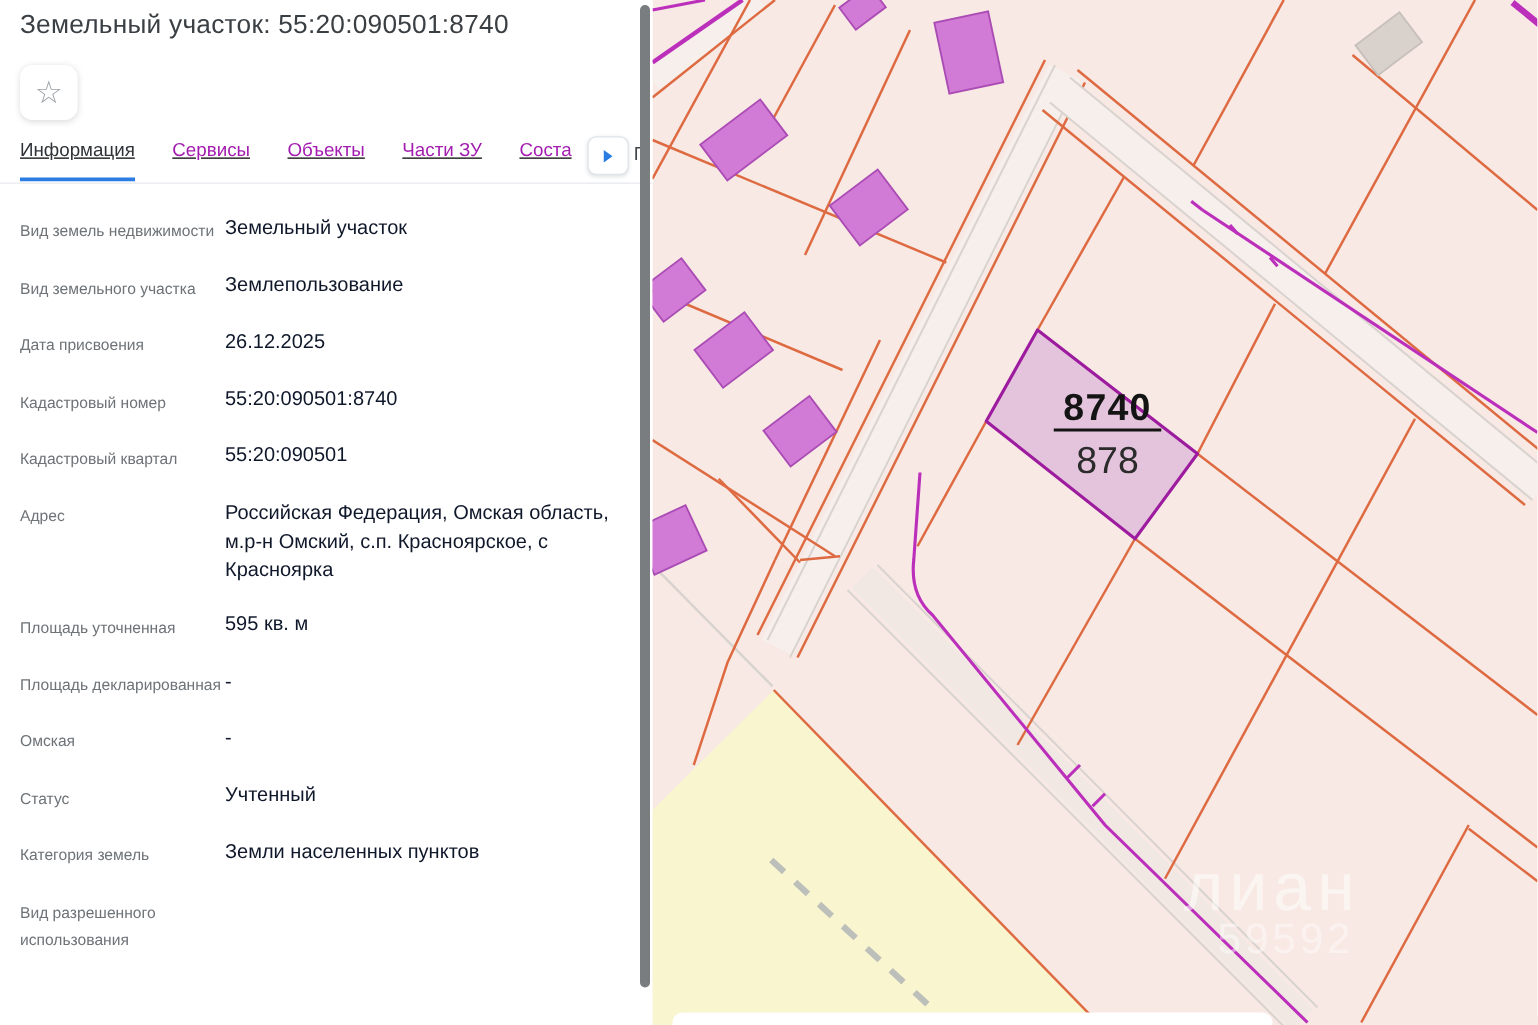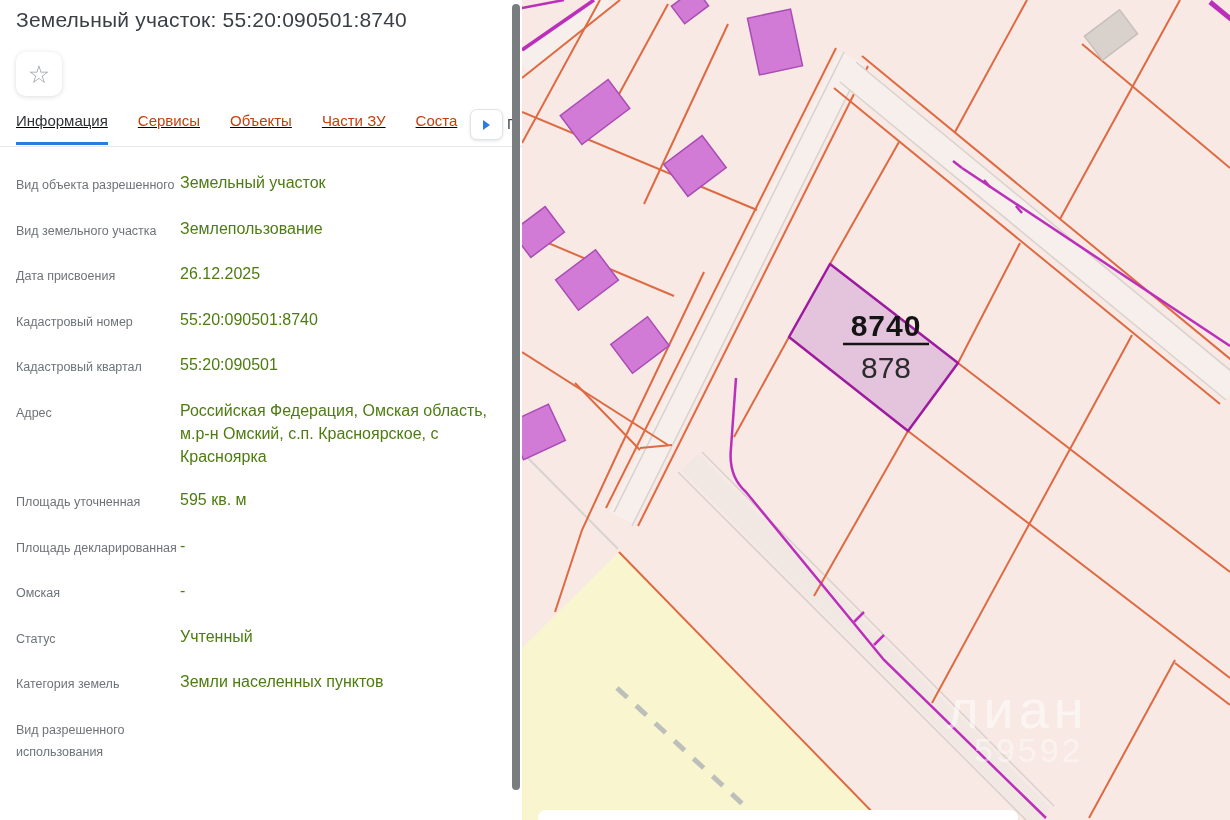--- a/index.html
+++ b/index.html
@@ -7,32 +7,32 @@
   body { font-family:"Liberation Sans", sans-serif; background:#fff; display:flex; }
 
   
   .panel { position:relative; width:522px; height:820px; background:#fff; overflow:hidden; flex:0 0 auto; }
   .panel-title { padding:8px 40px 0 16px; font-size:21px; font-weight:500; color:#3a3f44; letter-spacing:.2px; }
   .fav-btn { margin:20px 0 0 16px; width:46px; height:44px; background:#fff; border:none; border-radius:10px;
              box-shadow:0 1px 5px rgba(60,64,67,.18); font-size:25px; color:#9ba1a8; cursor:pointer;
              display:flex; align-items:center; justify-content:center; }
   .tabs { position:relative; margin-top:16px; padding:0 0 0 16px; display:flex; gap:30px;
           border-bottom:1px solid #e7e9ed; height:35px; align-items:flex-start;text-decoration:underline; }
-  .tab { font-size:15px; color:#c2410c; padding-bottom:13px; white-space:nowrap; cursor:pointer; }
+  .tab { font-size:15px; color:#a21caf; padding-bottom:13px; white-space:nowrap; cursor:pointer; }
   .tab.active { color:#2f3338; border-bottom:3px solid #2b7ce2; margin-bottom:-1px; }
   .tab-scroll-btn { position:absolute; left:470px; top:-3px; width:33px; height:31px; background:#fff;
                     border:1px solid #e0e4e9; border-radius:7px; box-shadow:0 1px 3px rgba(60,64,67,.15);
                     display:flex; align-items:center; justify-content:center; cursor:pointer; z-index:2; }
   .tab-scroll-btn .tri { width:0; height:0; border-left:7px solid #2b7ce2; border-top:5px solid transparent;
                          border-bottom:5px solid transparent; }
   .tab-partial { position:absolute; left:507px; top:3px; font-size:15px; color:#43484d; }
   .fields { margin-top:24px; padding:0 18px 0 16px; }
   .frow { display:grid; grid-template-columns:164px 1fr; margin-bottom:20px; }
   .flabel { font-size:12.5px; color:#6e7378; line-height:1.8; padding-top:3px; }
-  .fvalue { font-size:16px; color:#4d7c0f; line-height:1.45; }
+  .fvalue { font-size:16px; color:#0f172a; line-height:1.45; }
   .scrollbar { position:absolute; left:512px; top:4px; width:8px; height:786px;
                background:#7a7d80; border-radius:4px; cursor:pointer; }
 
   
   .map-wrap { position:relative; width:764px; height:820px; flex:0 0 auto; }
   .map-wrap svg { display:block; }
   .parcel-num { font-size:30px; font-weight:bold; fill:#141414; letter-spacing:1px; }
   .parcel-area { font-size:30px; fill:#2b2b2b; }
   .wm1 { font-size:54px; fill:#ffffff; opacity:.55; letter-spacing:5px; }
   .wm2 { font-size:34px; fill:#ffffff; opacity:.45; letter-spacing:3px; }
@@ -54,21 +54,21 @@
     <span class="tab">Части ЗУ</span>
     <span class="tab">Соста</span>
     <span class="tab-partial">Г</span>
     <span class="tab-scroll-btn">
       <span class="tri"></span>
     </span>
   </div>
 
   <div class="fields">
     <div class="frow">
-      <div class="flabel">Вид объекта разрешенного</div>
+      <div class="flabel">Вид земель недвижимости</div>
       <div class="fvalue">Земельный участок</div>
     </div>
     <div class="frow">
       <div class="flabel">Вид земельного участка</div>
       <div class="fvalue">Землепользование</div>
     </div>
     <div class="frow">
       <div class="flabel">Дата присвоения</div>
       <div class="fvalue">26.12.2025</div>
     </div>

